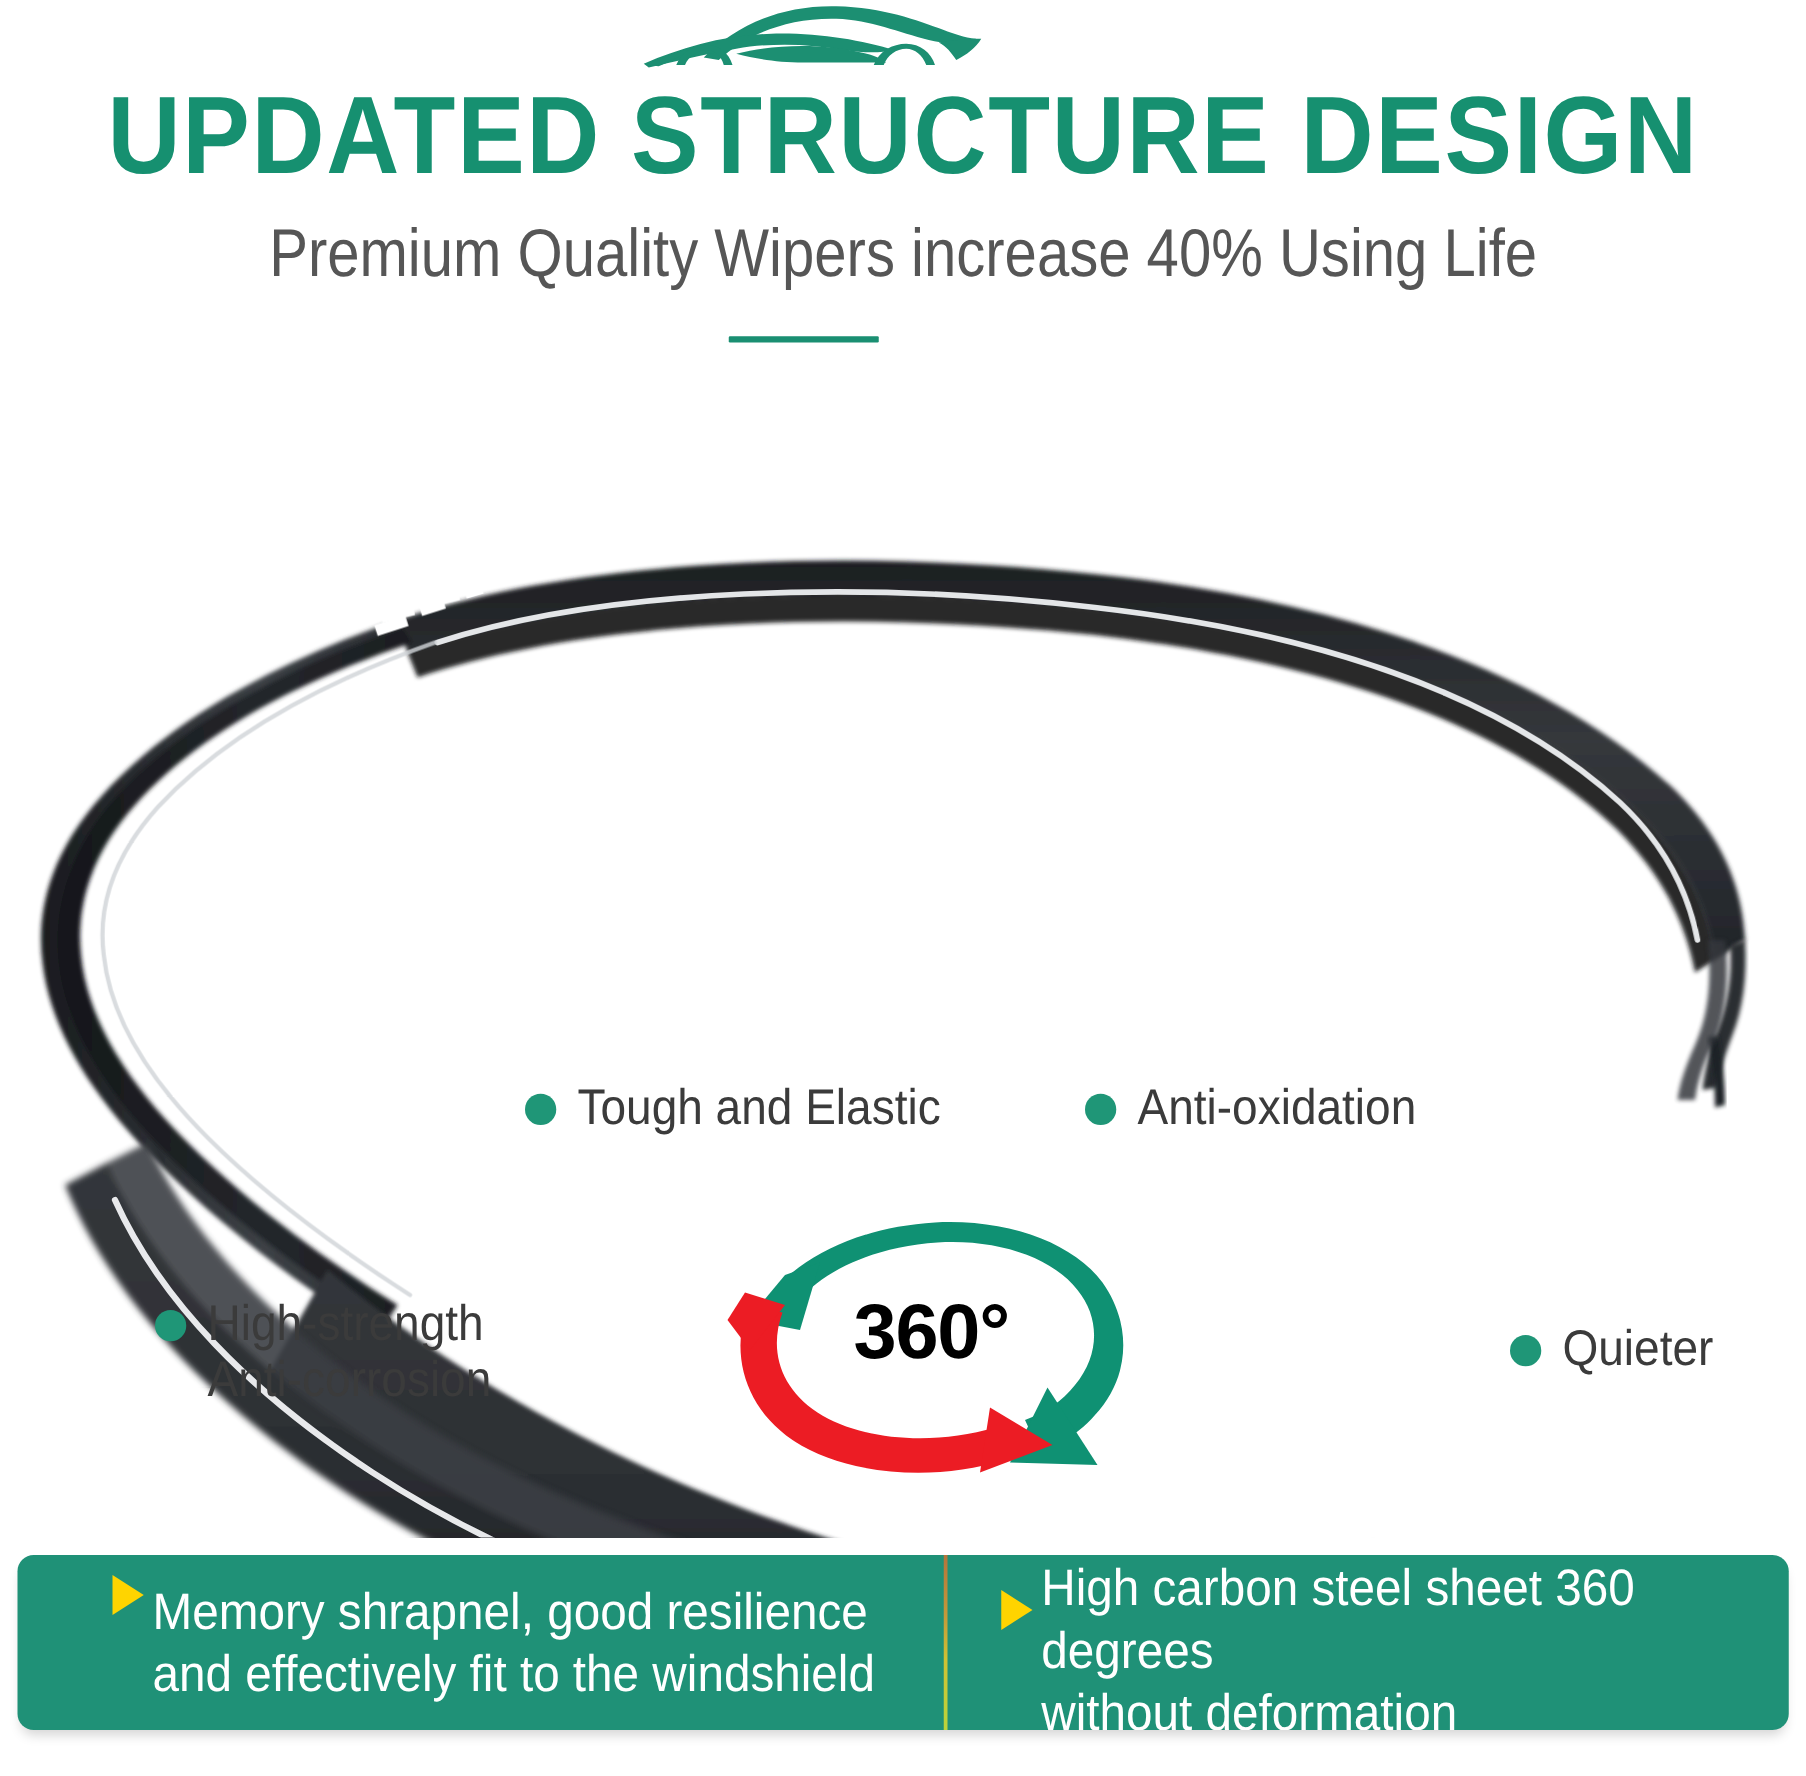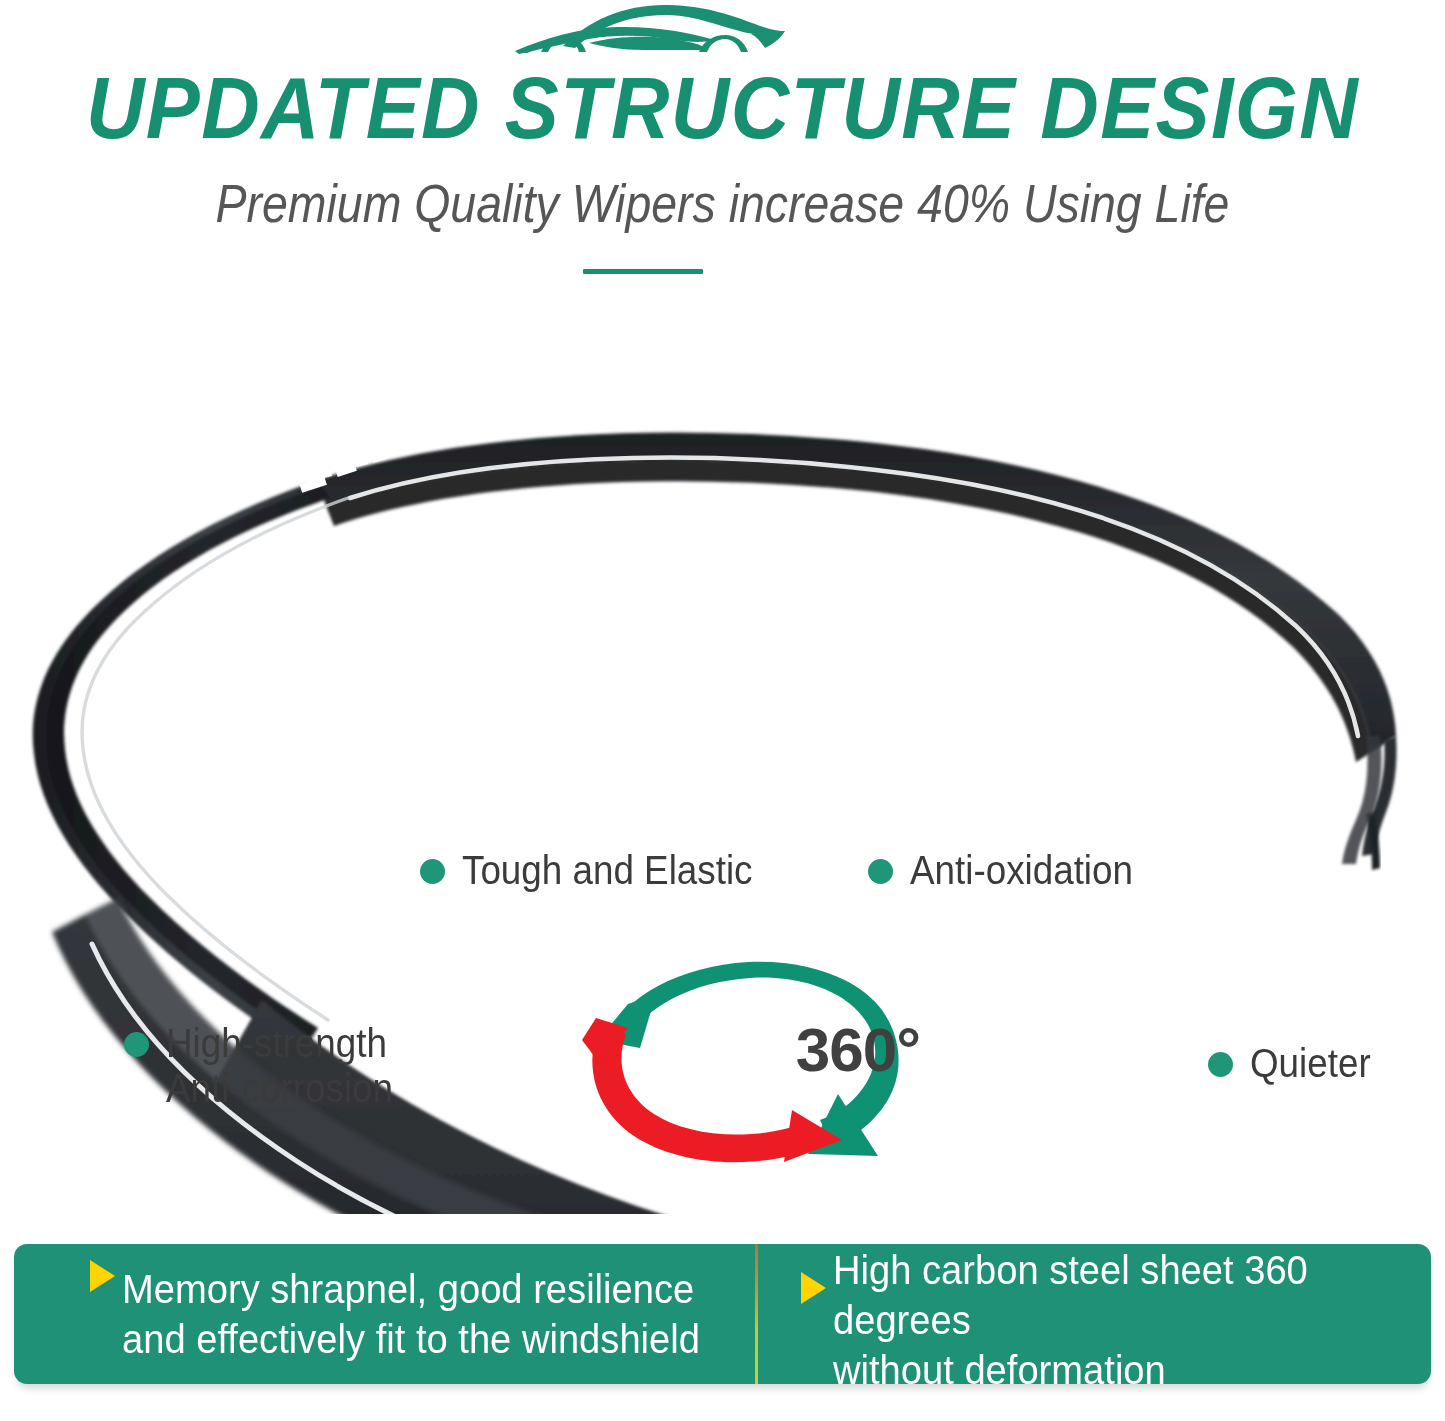--- a/index.html
+++ b/index.html
@@ -15,21 +15,20 @@
     font-family: "Liberation Sans", sans-serif;
     -webkit-font-smoothing: antialiased;
   }
 
   
   #header {
     position: absolute;
     left: 0; top: 0;
     width: 1286px;
     height: 300px;
-    font-style: italic;
   }
   #brand-logo {
     position: absolute;
     left: 50%;
     top: 2px;
     transform: translateX(-50%);
     width: 300px;
     height: 62px;
   }
   #main-title {
@@ -66,21 +65,21 @@
     transform: translateX(-50%);
     width: 120px;
     height: 5px;
     background: #1a8f72;
     border-radius: 1px;
   }
 
   
   #product-stage {
     position: absolute;
-    left: 0; top: 284px;
+    left: 0; top: 300px;
     width: 1339px;
     height: 930px;
   }
   #product-photo {
     position: absolute;
     left: 0; top: 0;
     width: 1445px;
     height: 930px;
   }
 
@@ -119,26 +118,26 @@
     left: 570px;
     top: 660px;
     width: 350px;
     height: 220px;
   }
   #badge-360-label {
     position: absolute;
     left: 0;
     top: 72px;
     width: 350px;
-    text-align: right;
+    text-align: center;
     font-family: "Liberation Sans", sans-serif;
     font-size: 62px;
     line-height: 68px;
     font-weight: bold;
-    color: #404040;
+    color: #000000;
     letter-spacing: -1px;
     z-index: 3;
   }
 
   
   #bottom-banner {
     position: absolute;
     left: 14px;
     top: 1244px;
     width: 1417px;

